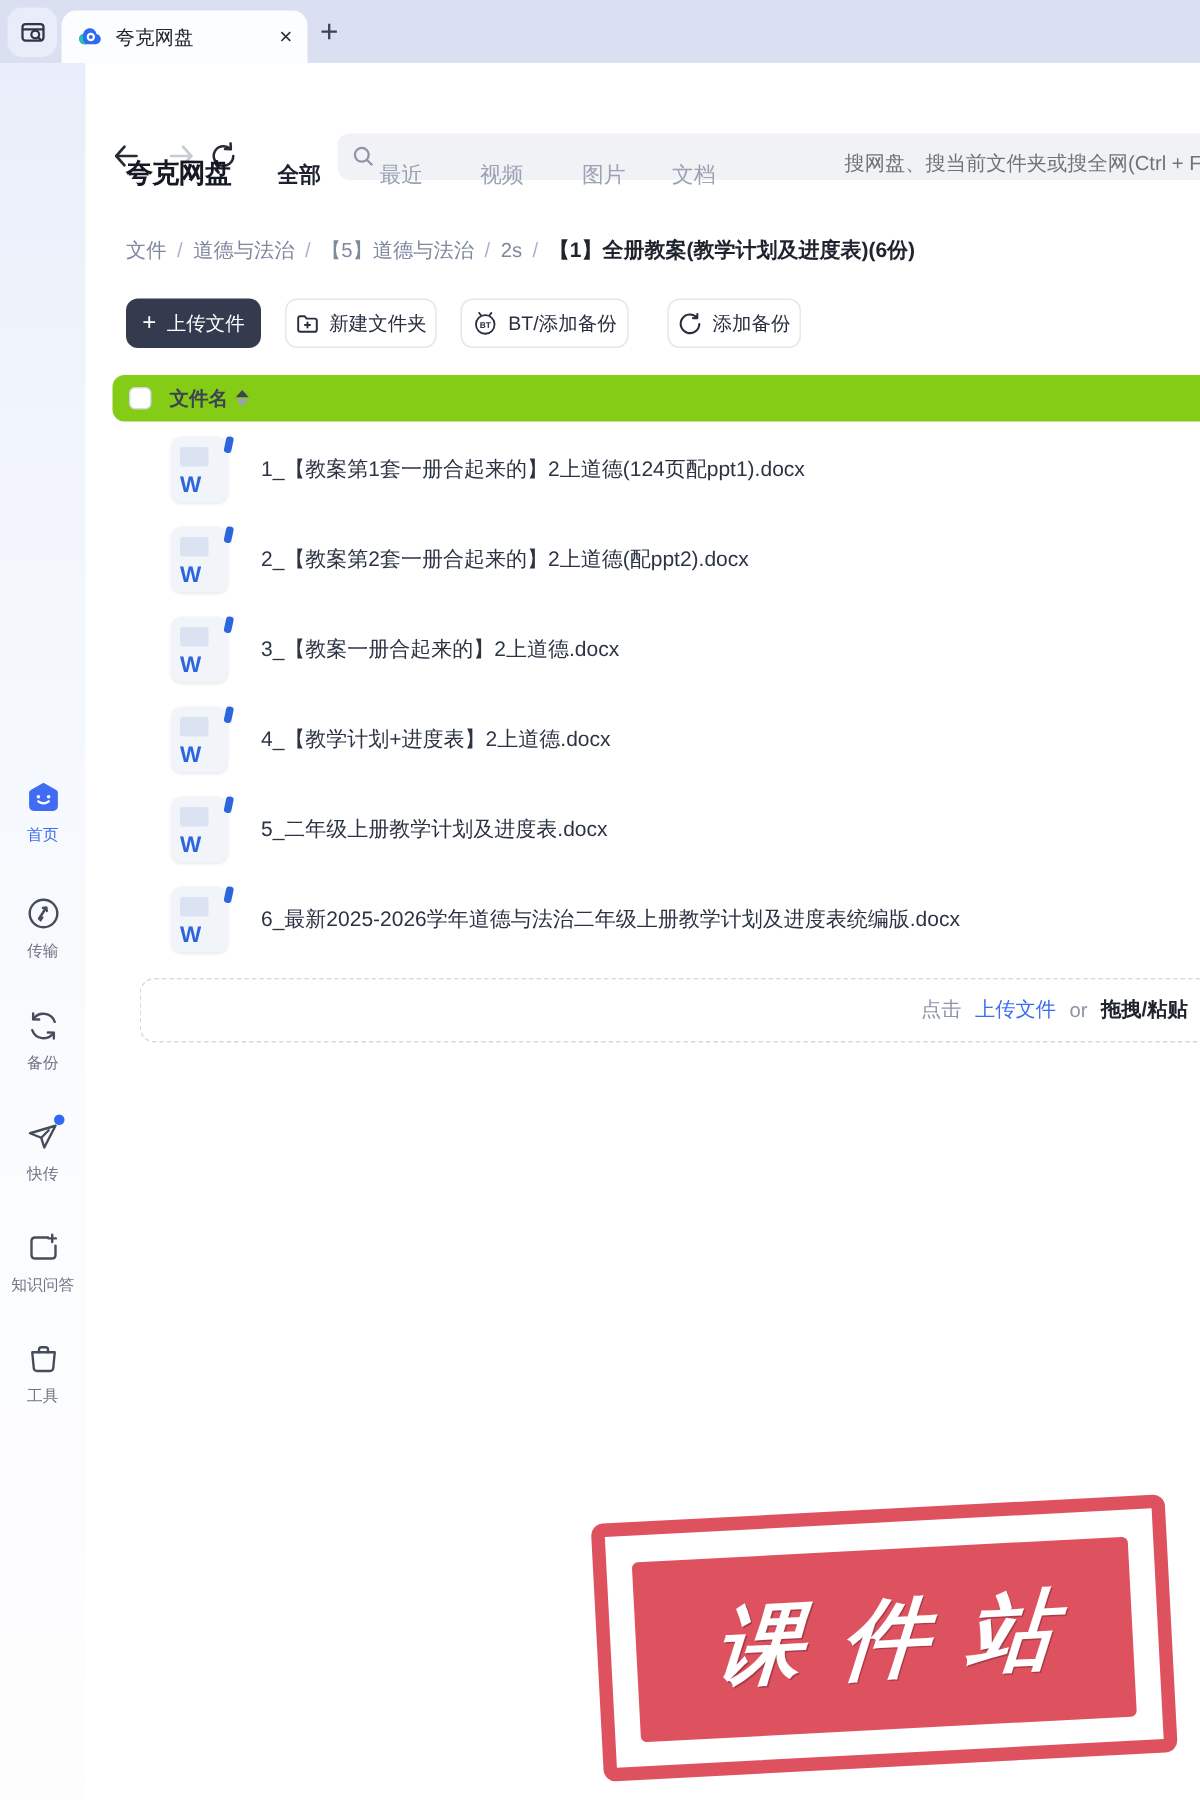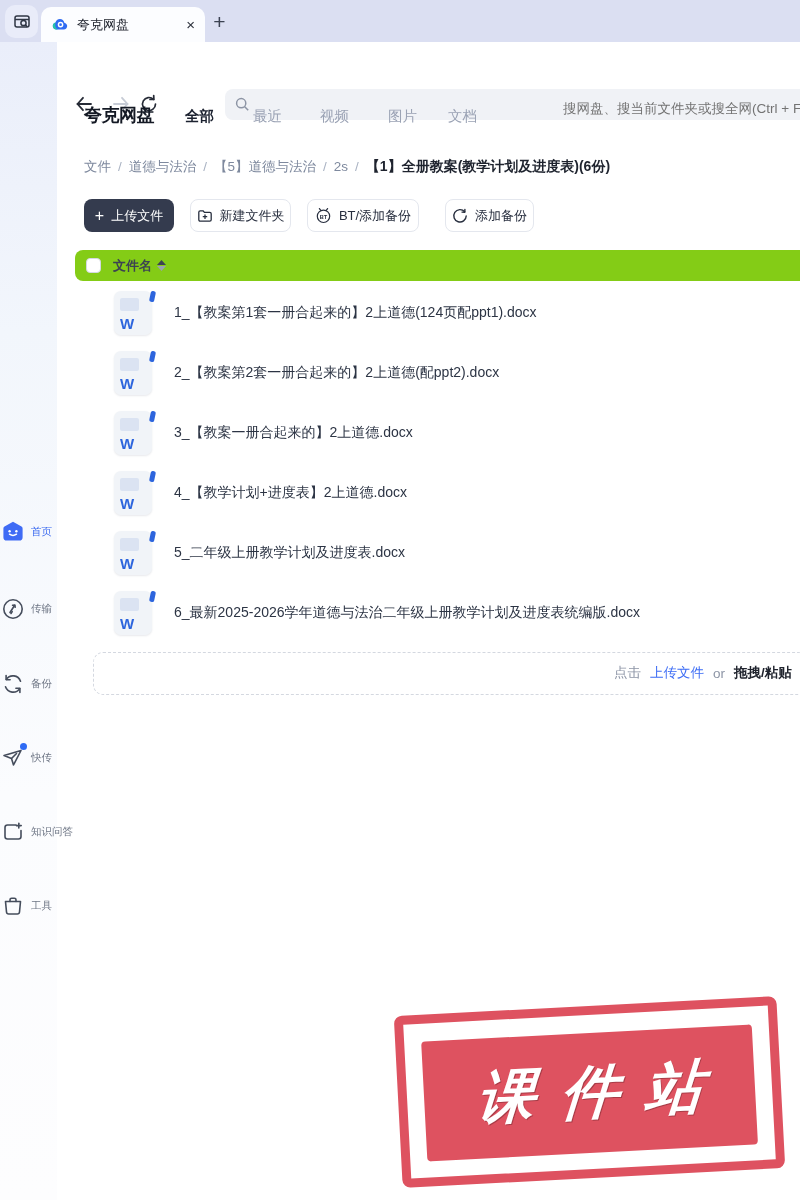--- a/index.html
+++ b/index.html
@@ -22,21 +22,21 @@
   .nav-btn { position:absolute; top:51px; width:22px; height:22px; }
   .search-bar { position:absolute; left:225px; top:47px; right:-30px; height:31px; background:#f0f2f6;
                 border-radius:8px; overflow:hidden; }
   .search-icon { position:absolute; left:9px; top:7px; }
   .search-placeholder { position:absolute; left:338px; top:4px; line-height:31px; font-size:13.5px;
                         color:#737373; white-space:nowrap; }
 
   
   .sidebar { position:absolute; left:0; top:42px; bottom:0; width:57px;
              background:linear-gradient(180deg,#eaeefa 0%,#f2f6fc 25%,#fbfcfe 65%,#fdfdfe 100%); }
-  .side-item { position:absolute; left:0; width:57px; display:flex; flex-direction:row;
+  .side-item { position:absolute; left:0; width:57px; display:flex; flex-direction:column;
                align-items:center; gap:5px; cursor:default; }
   .side-label { font-size:10.5px; color:#6e7685; white-space:nowrap; }
   .side-item.active .side-label { color:#3c6bf0; }
   .icon-wrap { position:relative; width:26px; height:26px; }
   .badge-dot { position:absolute; right:-1px; top:-2px; width:7px; height:7px; border-radius:50%;
                background:#2e6bf4; }
 
   
   .app-title { position:absolute; left:84px; top:103px; font-size:18px; font-weight:800;
                color:#141924; letter-spacing:-0.5px; }

